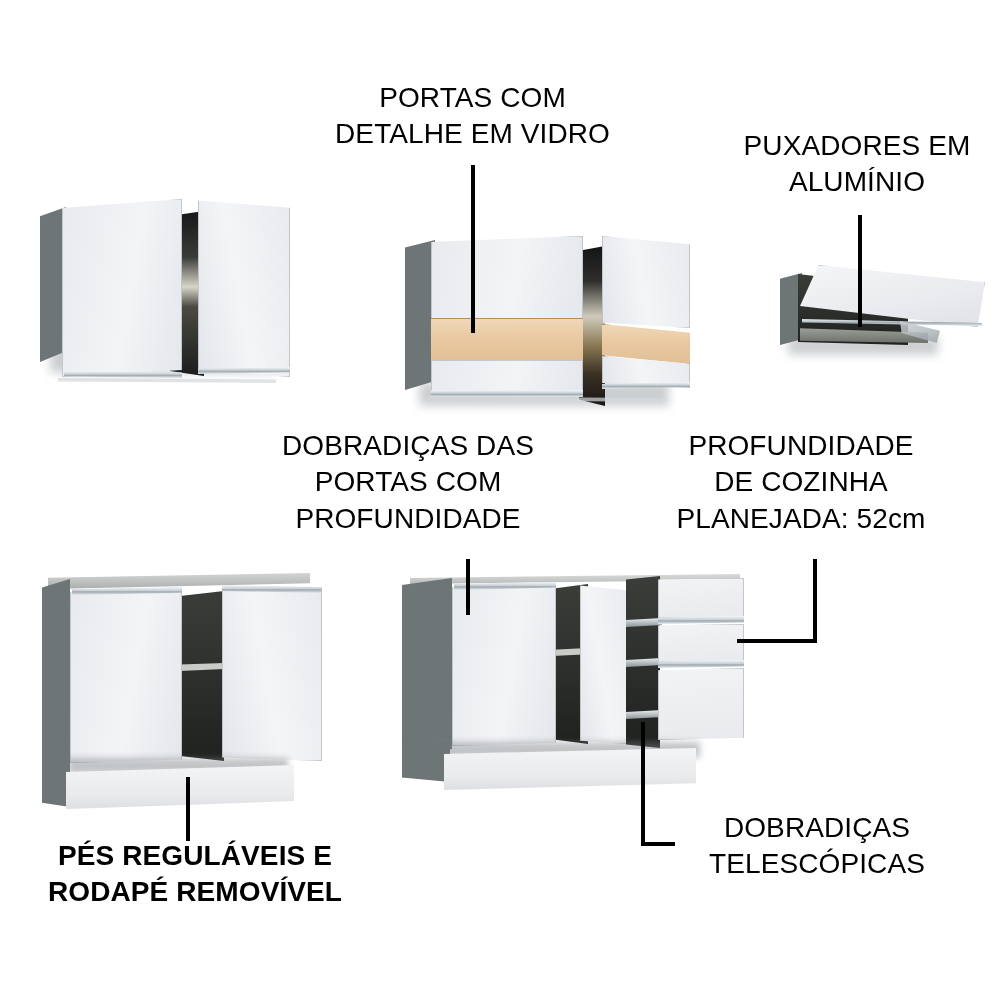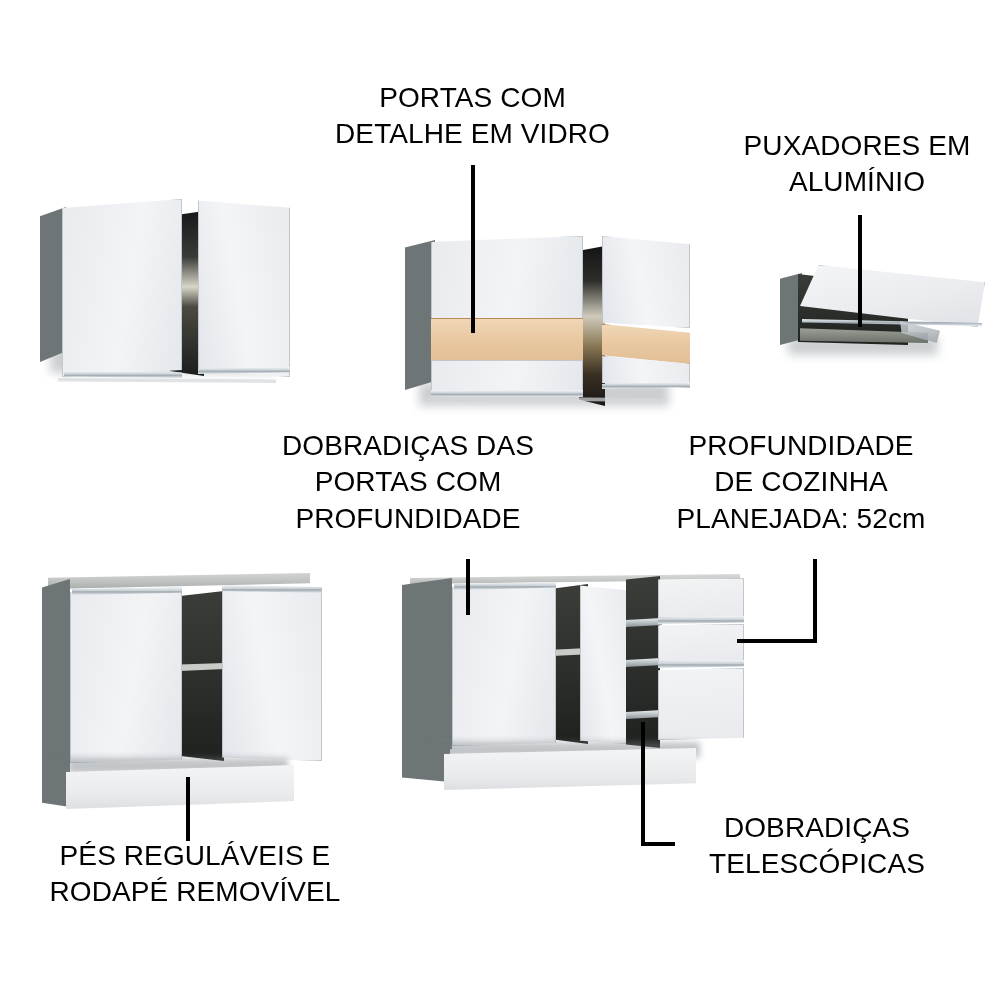--- a/index.html
+++ b/index.html
@@ -291,19 +291,19 @@
 ALUMÍNIO</div>
 
   <div class="callout" style="left:238px; top:428px; width:340px;">DOBRADIÇAS DAS
 PORTAS COM
 PROFUNDIDADE</div>
 
   <div class="callout" style="left:640px; top:428px; width:322px;">PROFUNDIDADE
 DE COZINHA
 PLANEJADA: 52cm</div>
 
-  <div class="callout" style="left:10px; top:838px; width:370px;">PÉS REGULÁVEIS E
+  <div class="callout" style="left:10px; top:838px; width:370px;font-weight:bold;">PÉS REGULÁVEIS E
 RODAPÉ REMOVÍVEL</div>
 
   <div class="callout" style="left:672px; top:810px; width:290px;">DOBRADIÇAS
 TELESCÓPICAS</div>
 
 </div>
 
 </body></html>

